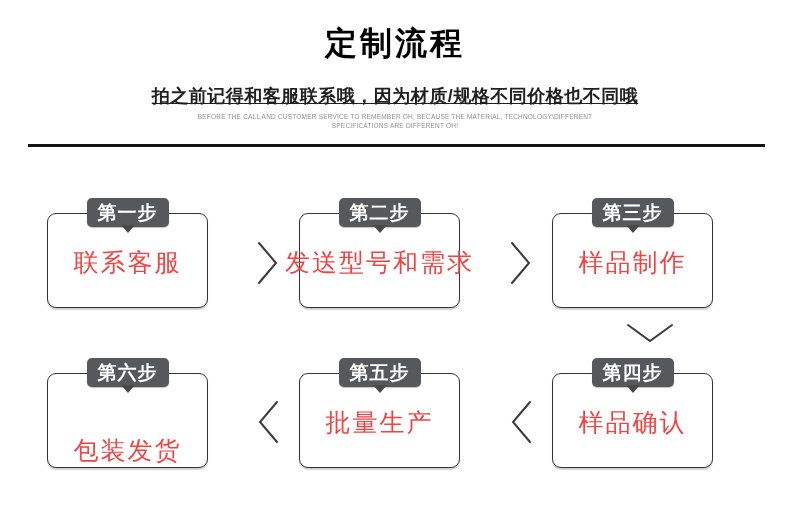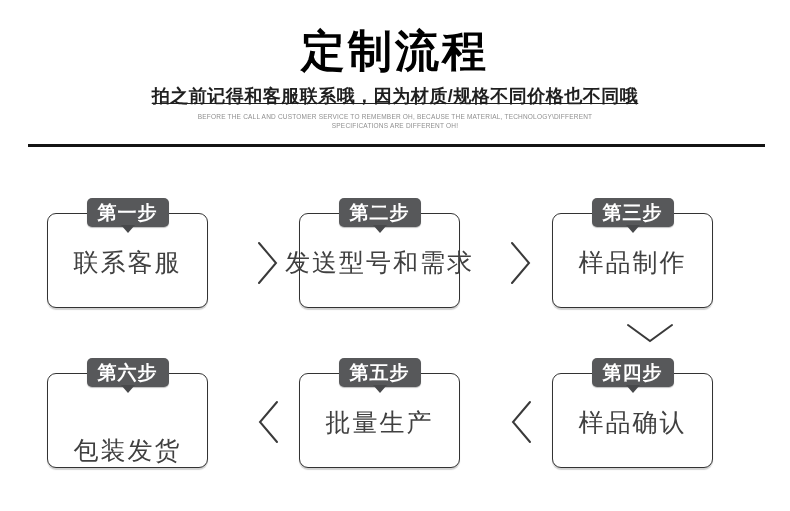--- a/index.html
+++ b/index.html
@@ -13,21 +13,21 @@
     background: #ffffff;
     overflow: hidden;
     margin: 0 auto;
   }
 
   .page-title {
     position: absolute;
     left: 0; right: 0;
     top: 22px;
     text-align: center;
-    font-size: 44px;
+    font-size: 32px;
     font-weight: 900;
     letter-spacing: 3px;
     color: #000000;
   }
 
   .subtitle {
     position: absolute;
     left: 0; right: 0;
     top: 84px;
     text-align: center;
@@ -67,21 +67,21 @@
     border-radius: 9px;
     box-shadow: 0 2px 1px rgba(0,0,0,0.18);
     display: flex;
     align-items: center;
     justify-content: center;
   }
 
   .step-text {
     font-size: 25px;
     letter-spacing: 2px;
-    color: #404040;
+    color: #ef4444;
     white-space: nowrap;
     margin-top: 4px;
   }
 
   .step-tab {
     position: absolute;
     top: -16px;
     left: 50%;
     transform: translateX(-50%);
     height: 29px;

